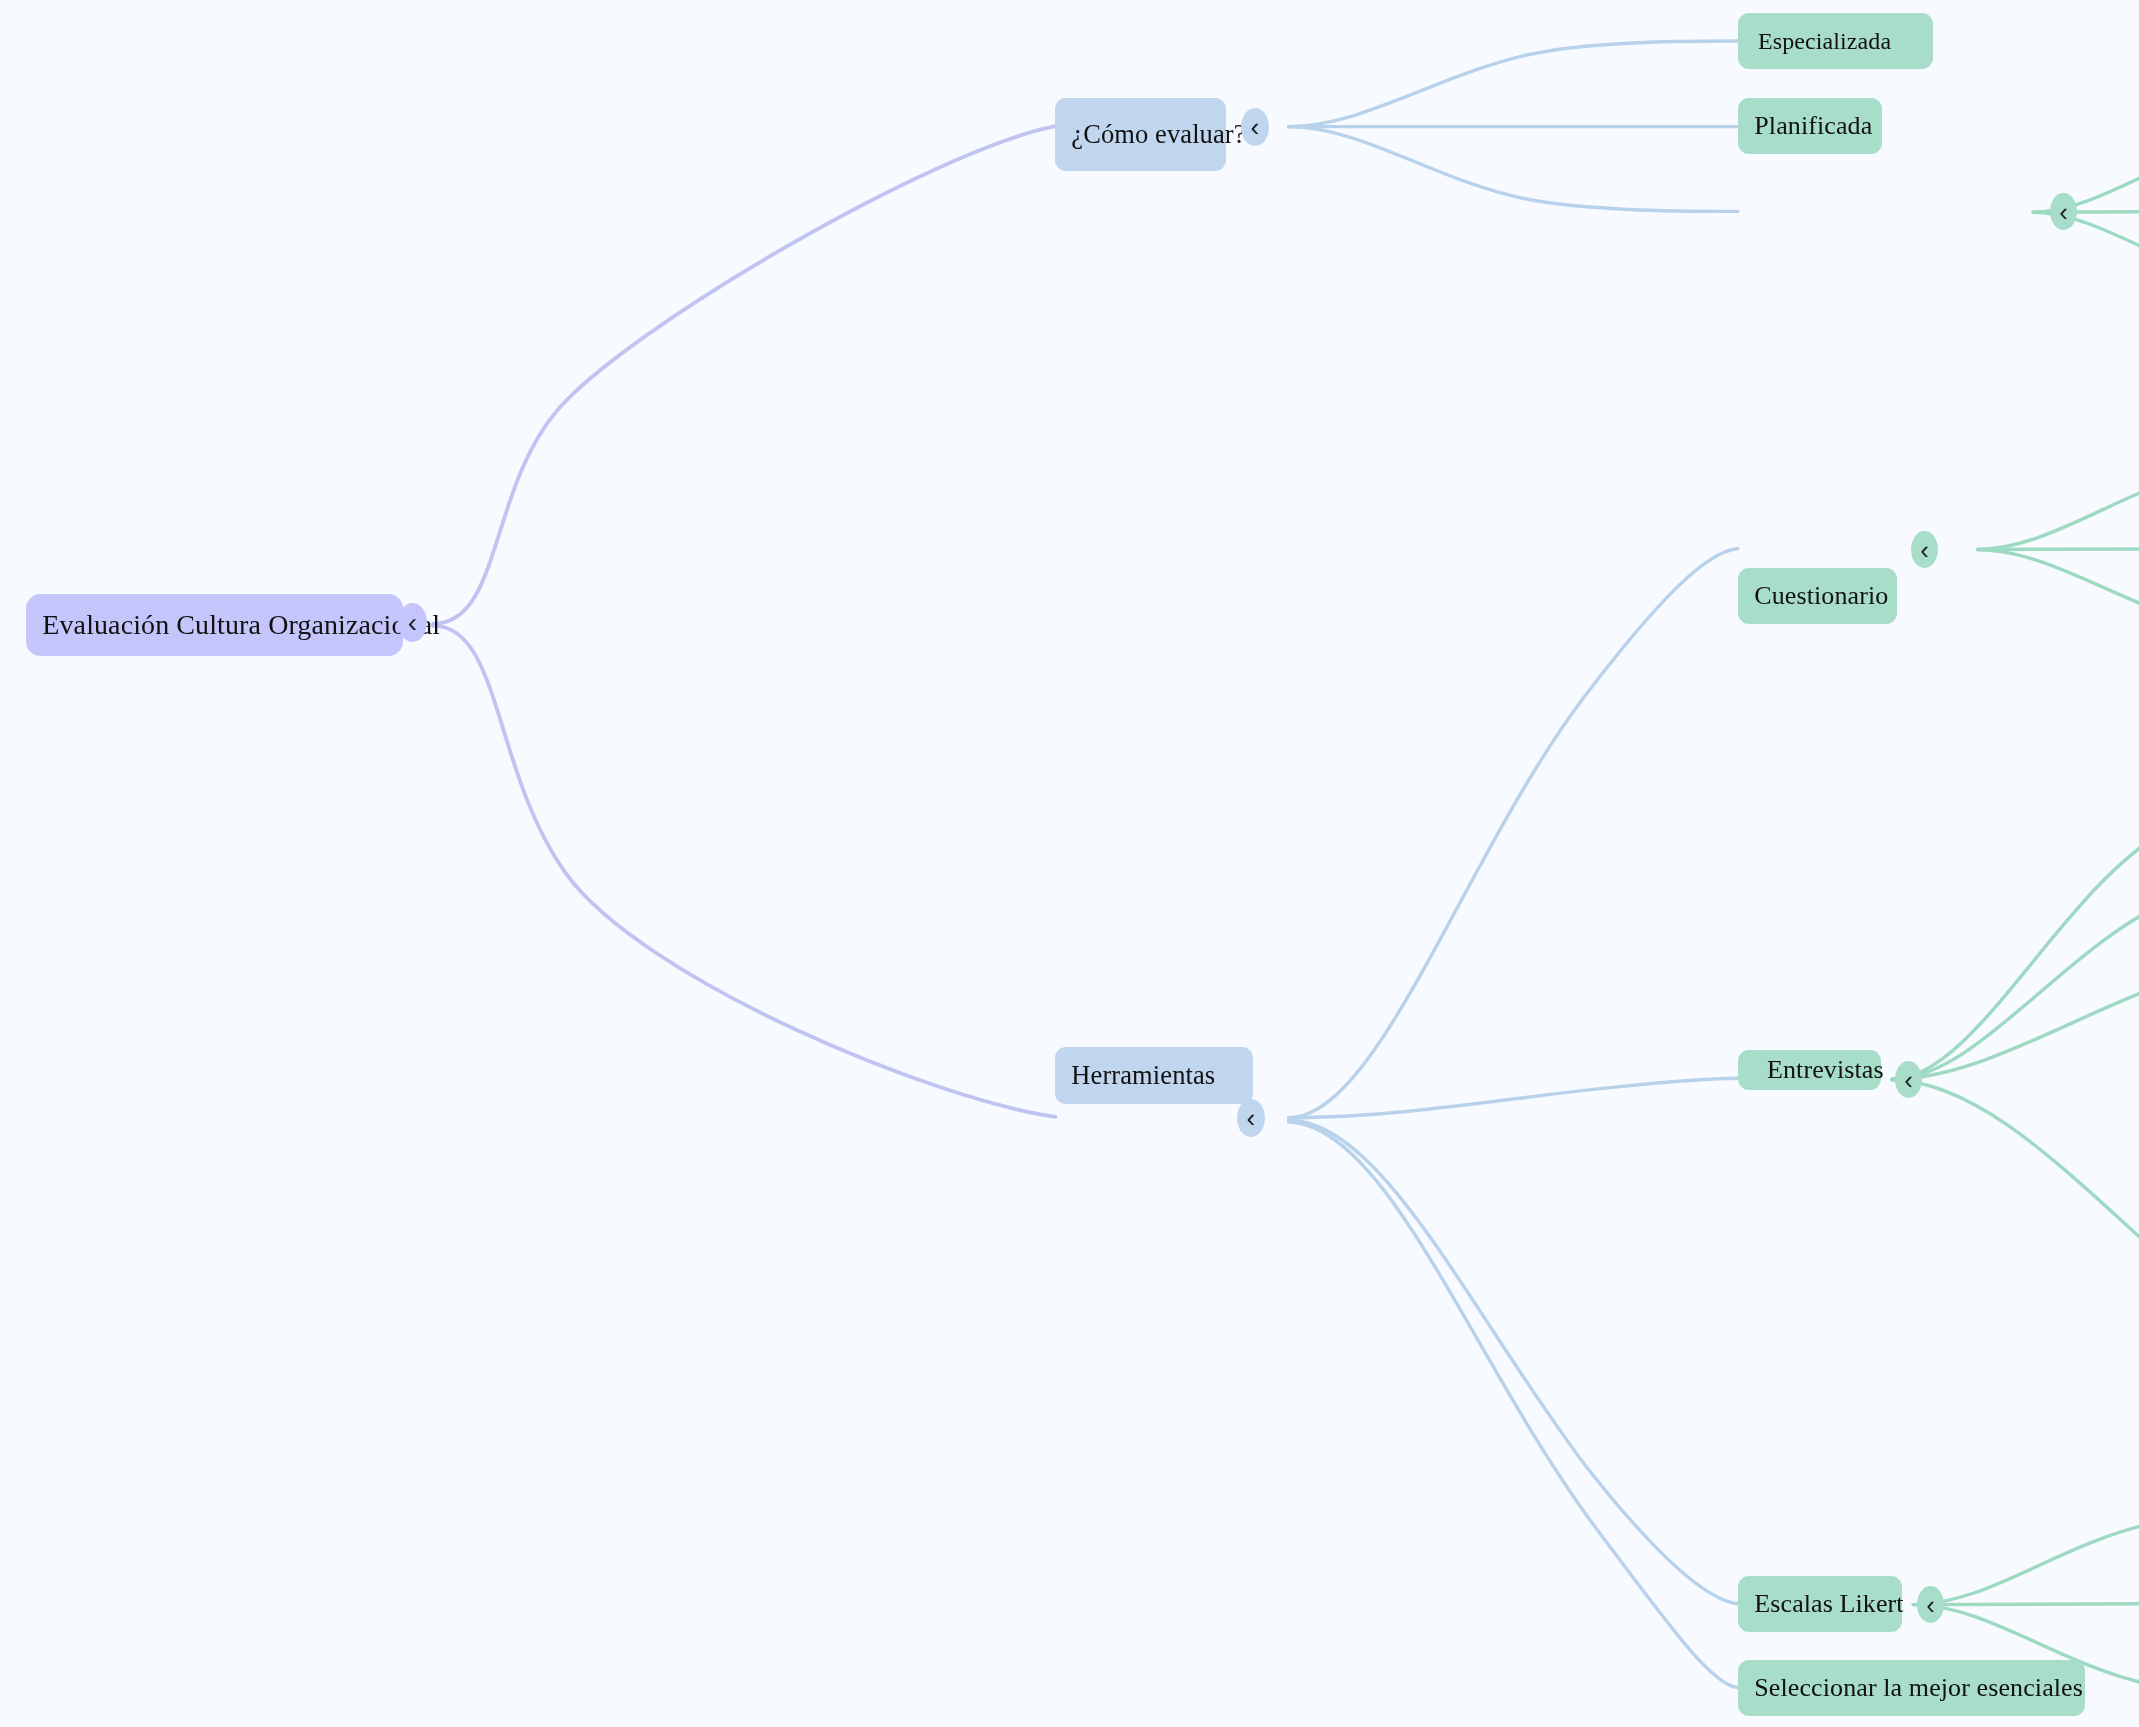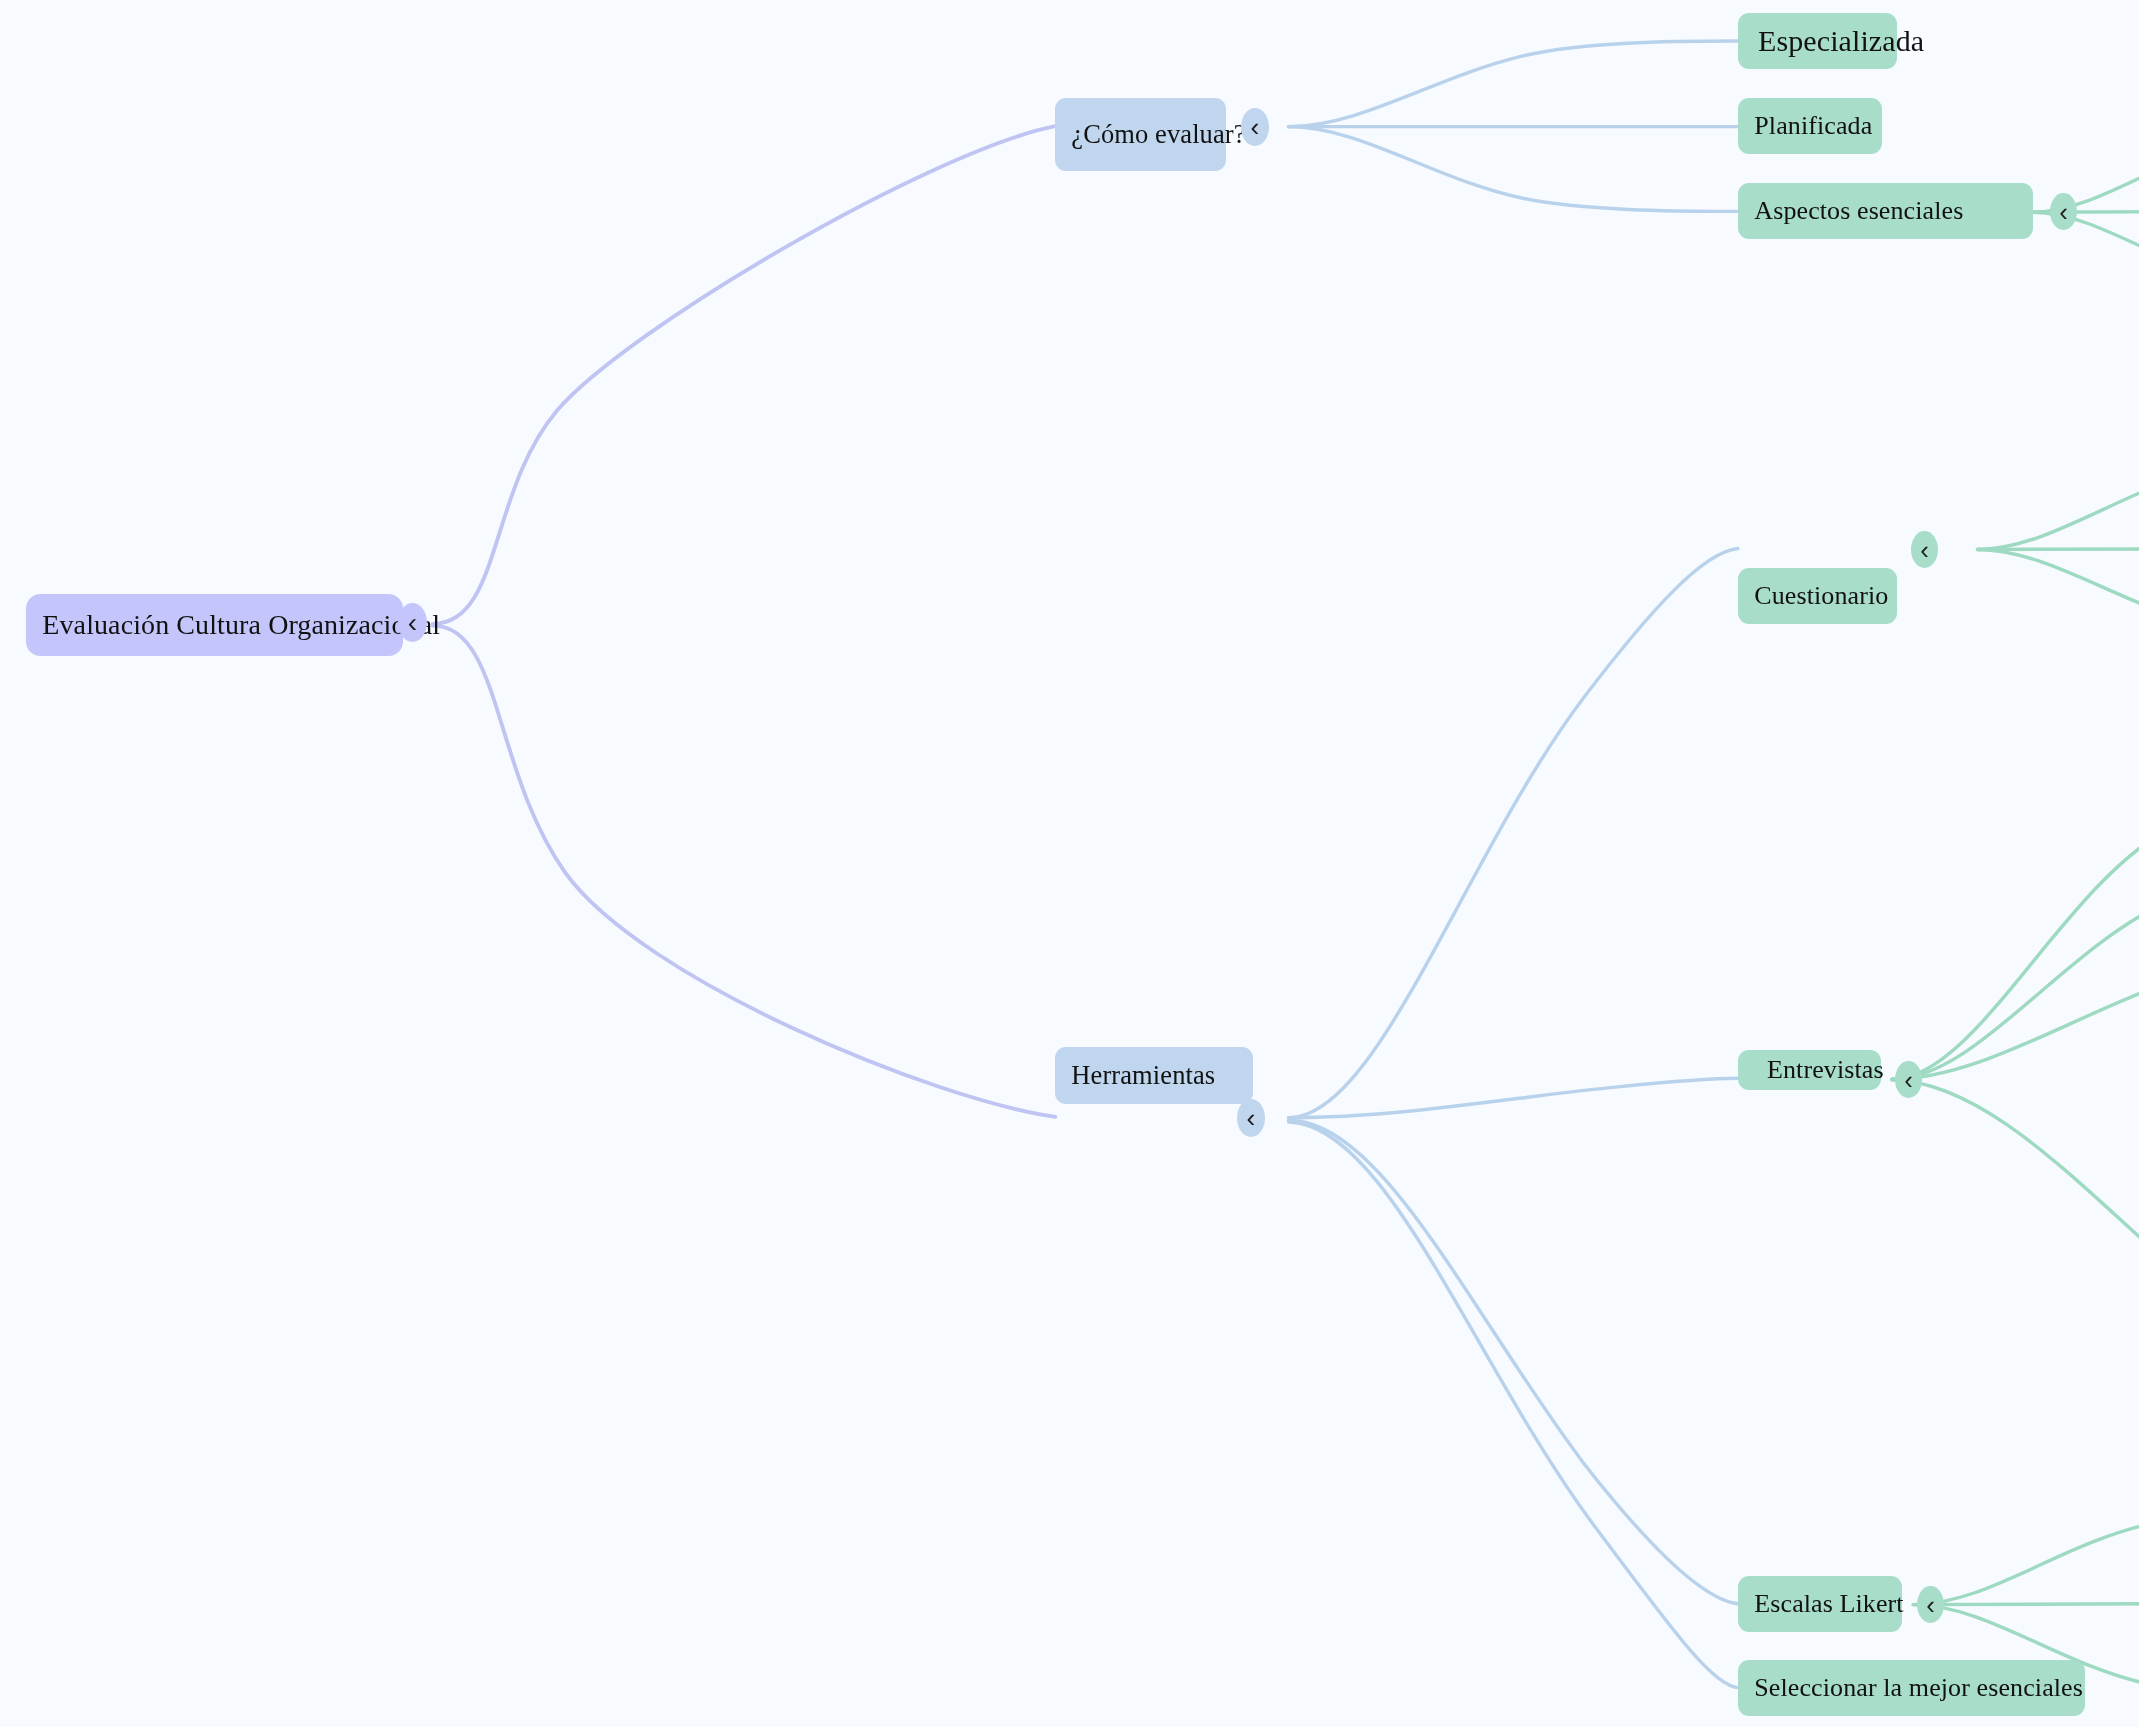--- a/index.html
+++ b/index.html
@@ -144,31 +144,28 @@
   <div class="node lvl1" style="left:1055px; top:98px; width:171px; height:73px; font-size:26.5px;">
     <span class="node-label">¿Cómo evaluar?</span>
   </div>
   <div class="toggle t1" style="left:1241px; top:108px; width:28px; height:38px; font-size:26.5px;">‹</div>
 
   <div class="node lvl1" style="left:1055px; top:1047px; width:198px; height:57px; font-size:26.5px;">
     <span class="node-label">Herramientas</span>
   </div>
   <div class="toggle t1" style="left:1237px; top:1099px; width:28px; height:38px; font-size:26.5px;">‹</div>
 
-  <div class="node lvl2" style="left:1738px; top:13px; width:159px; height:56px; font-size:30px;padding-left:20px;">
+  <div class="node lvl2" style="left:1738px; top:13px; width:195px; height:56px; font-size:24px;padding-left:20px;">
     <span class="node-label">Especializada</span>
   </div>
 
   <div class="node lvl2" style="left:1738px; top:98px; width:144px; height:56px; font-size:26px;">
     <span class="node-label">Planificada</span>
   </div>
 
-  <div class="node lvl2" style="left:1738px; top:183px; width:295px; height:56px; font-size:26px;">
-    <span class="node-label">Aspectos esenciales</span>
-  </div>
   <div class="toggle t2" style="left:2050px; top:193px; width:27px; height:37px; font-size:26px;">‹</div>
 
   <div class="node lvl2" style="left:1738px; top:520px; width:159px; height:56px; font-size:26px;margin-top:48px;">
     <span class="node-label">Cuestionario</span>
   </div>
   <div class="toggle t2" style="left:1911px; top:531px; width:27px; height:37px; font-size:26px;">‹</div>
 
   <div class="node lvl2" style="left:1738px; top:1050px; width:143px; height:40px; font-size:26px;padding-left:29px;">
     <span class="node-label">Entrevistas</span>
   </div>

